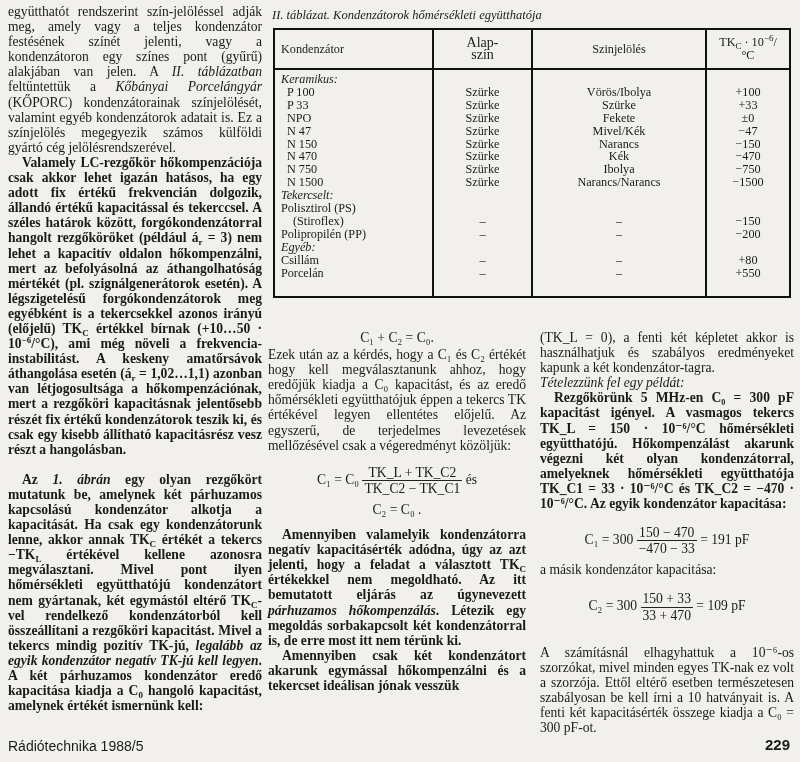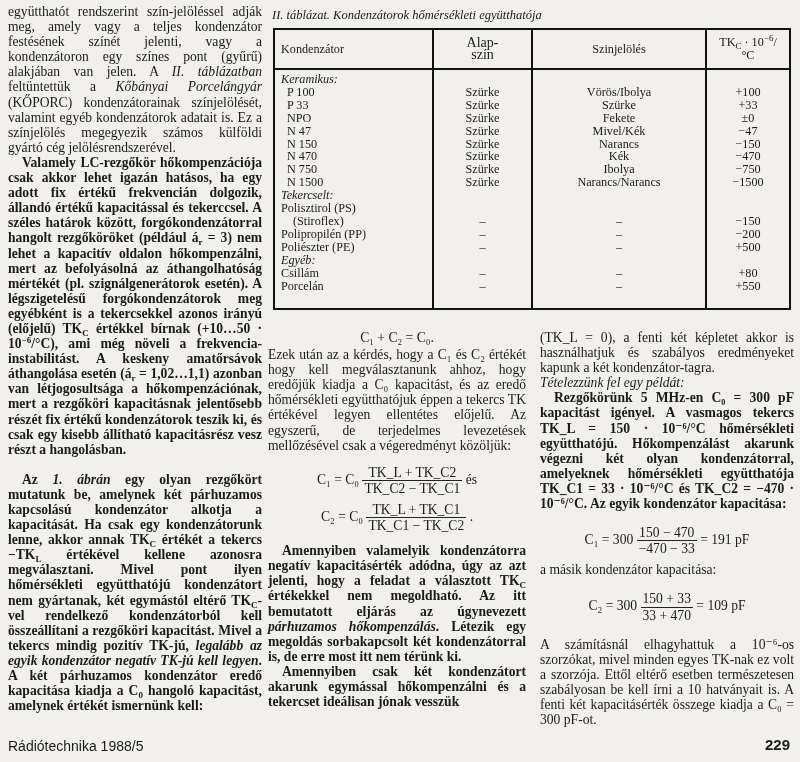--- a/index.html
+++ b/index.html
@@ -125,26 +125,20 @@
         <td class="center">–</td>
         <td class="center">−150</td>
       </tr>
     <tr>
         <td>Polipropilén (PP)</td>
         <td class="center">–</td>
         <td class="center">–</td>
         <td class="center">−200</td>
       </tr>
     <tr>
-        <td>Poliészter (PE)</td>
-        <td class="center">–</td>
-        <td class="center">–</td>
-        <td class="center">+500</td>
-      </tr>
-    <tr>
         <td class="grp">Egyéb:</td>
         <td></td>
         <td></td>
         <td></td>
       </tr>
     <tr>
         <td>Csillám</td>
         <td class="center">–</td>
         <td class="center">–</td>
         <td class="center">+80</td>
@@ -161,21 +155,20 @@
 <div id="col2" class="col">
   <div class="eq" style="margin:0 0 2px">C₁ + C₂ = C₀.</div>
   <p>Ezek után az a kérdés, hogy a C₁ és C₂ értékét hogy kell megválasztanunk ahhoz, hogy eredőjük kiadja a C₀ kapacitást, és az eredő hőmérsékleti együtthatójuk éppen a tekercs TK értékével legyen ellentétes előjelű. Az egyszerű, de terjedelmes levezetések mellőzésével csak a végeredményt közöljük:</p>
   <div class="eq" style="margin-top:12px">
     <span>C₁ = C₀</span>
     <span class="frac"><span class="num">TK_L + TK_C2</span><span class="den">TK_C2 − TK_C1</span></span>
     <span>és</span>
   </div>
   <div class="eq">
     <span>C₂ = C₀</span>
-    <span class="frac"><span class="num">TK_L + TK_C1</span><span class="den">TK_C1 − TK_C2</span></span>
     <span>.</span>
   </div>
   <p class="ind" style="margin-top:10px"><span>Amennyiben valamelyik kondenzátorra negatív kapacitásérték adódna, úgy az azt jelenti, hogy a feladat a választott TK</span><sub>C</sub><span> értékekkel nem megoldható. Az itt bemutatott eljárás az úgynevezett </span><i>párhuzamos hőkompenzálás</i><span>. Létezik egy megoldás sorbakapcsolt két kondenzátorral is, de erre most itt nem térünk ki.</span></p>
   <p class="ind">Amennyiben csak két kondenzátort akarunk egymással hőkompenzálni és a tekercset ideálisan jónak vesszük</p>
 </div>
 
 <div id="col3" class="col">
   <p>(TK_L = 0), a fenti két képletet akkor is használhatjuk és szabályos eredményeket kapunk a két kondenzátor-tagra.</p>
   <p><i>Tételezzünk fel egy példát:</i></p>
   <p class="ind">Rezgőkörünk 5 MHz-en C₀ = 300 pF kapacitást igényel. A vasmagos tekercs TK_L = 150 · 10⁻⁶/°C hőmérsékleti együtthatójú. Hőkompenzálást akarunk végezni két olyan kondenzátorral, amelyeknek hőmérsékleti együtthatója TK_C1 = 33 · 10⁻⁶/°C és TK_C2 = −470 · 10⁻⁶/°C. Az egyik kondenzátor kapacitása:</p>
@@ -183,17 +176,17 @@
     <span>C₁ = 300</span>
     <span class="frac"><span class="num">150 − 470</span><span class="den">−470 − 33</span></span>
     <span>= 191 pF</span>
   </div>
   <p>a másik kondenzátor kapacitása:</p>
   <div class="eq" style="margin-top:14px">
     <span>C₂ = 300</span>
     <span class="frac"><span class="num">150 + 33</span><span class="den">33 + 470</span></span>
     <span>= 109 pF</span>
   </div>
-  <p style="margin-top:14px">A számításnál elhagyhattuk a 10⁻⁶-os szorzókat, mivel minden egyes TK-nak ez volt a szorzója. Ettől eltérő esetben természetesen szabályosan be kell írni a 10 hatványait is. A fenti két kapacitásérték összege kiadja a C₀ = 300 pF-ot.</p>
+  <p style="margin-top:22px">A számításnál elhagyhattuk a 10⁻⁶-os szorzókat, mivel minden egyes TK-nak ez volt a szorzója. Ettől eltérő esetben természetesen szabályosan be kell írni a 10 hatványait is. A fenti két kapacitásérték összege kiadja a C₀ = 300 pF-ot.</p>
 </div>
 
 <div class="footer-left">Rádiótechnika 1988/5</div>
 <div class="footer-right">229</div>
 
 </body></html>

